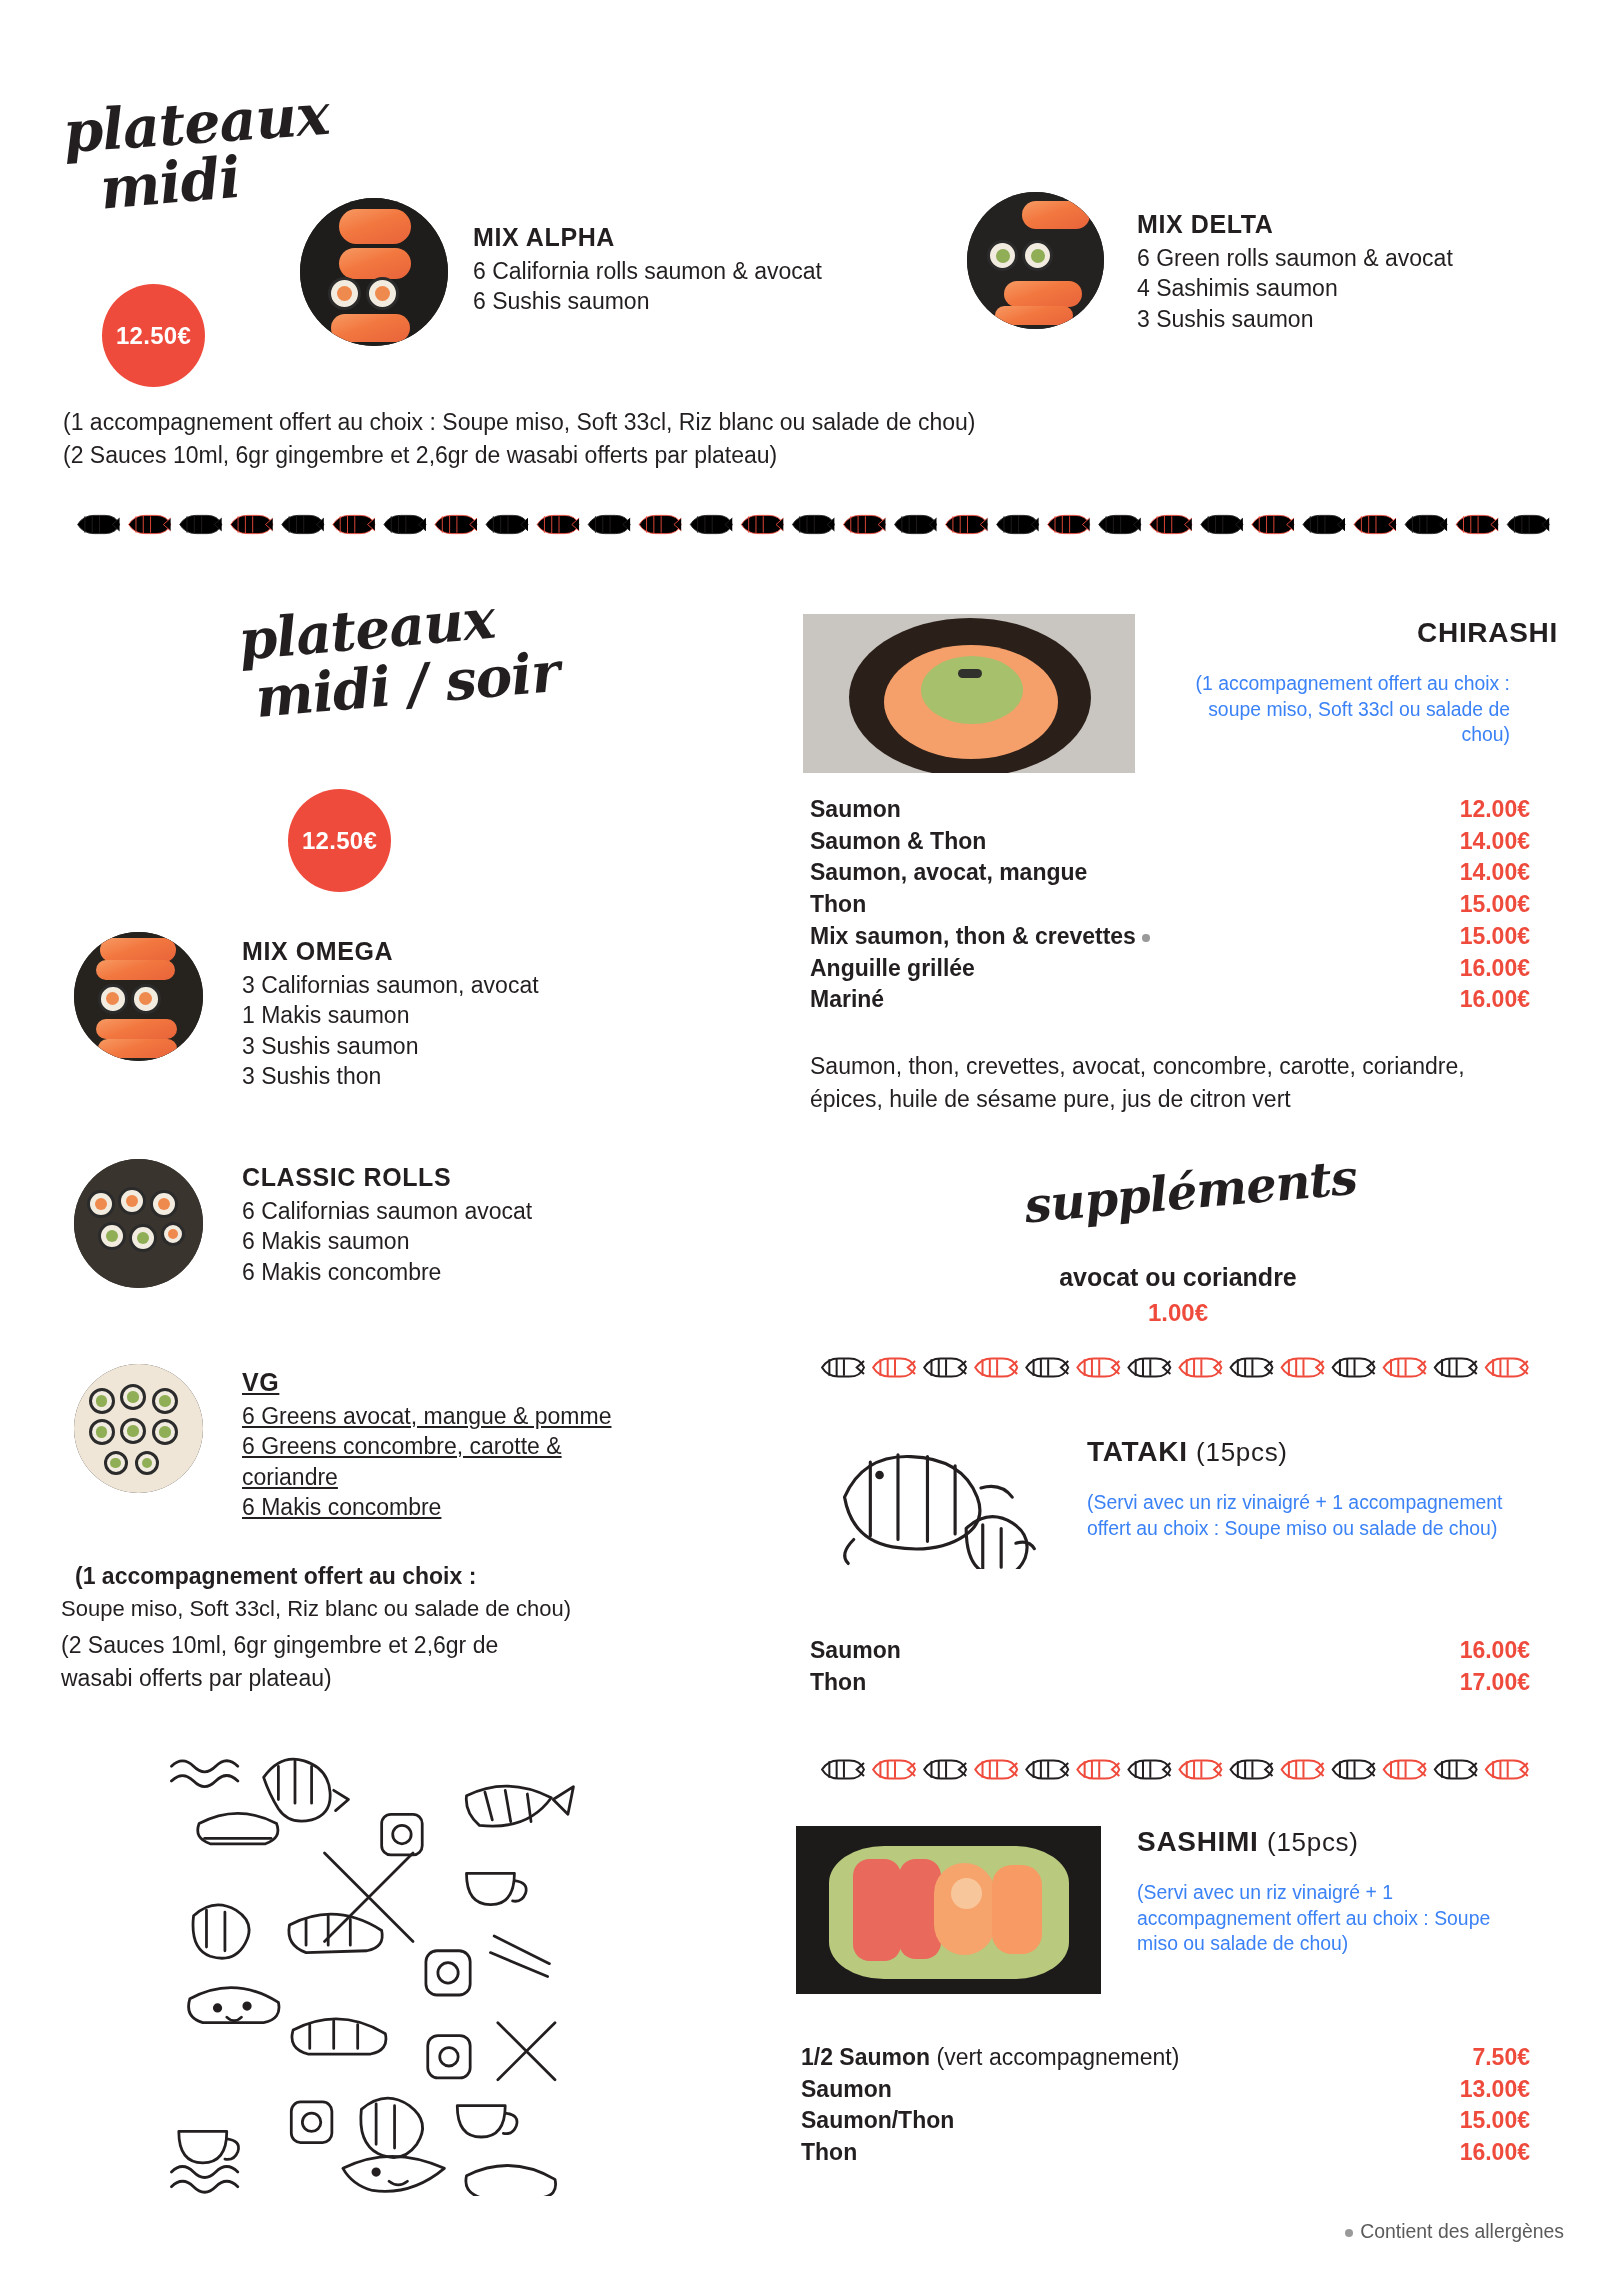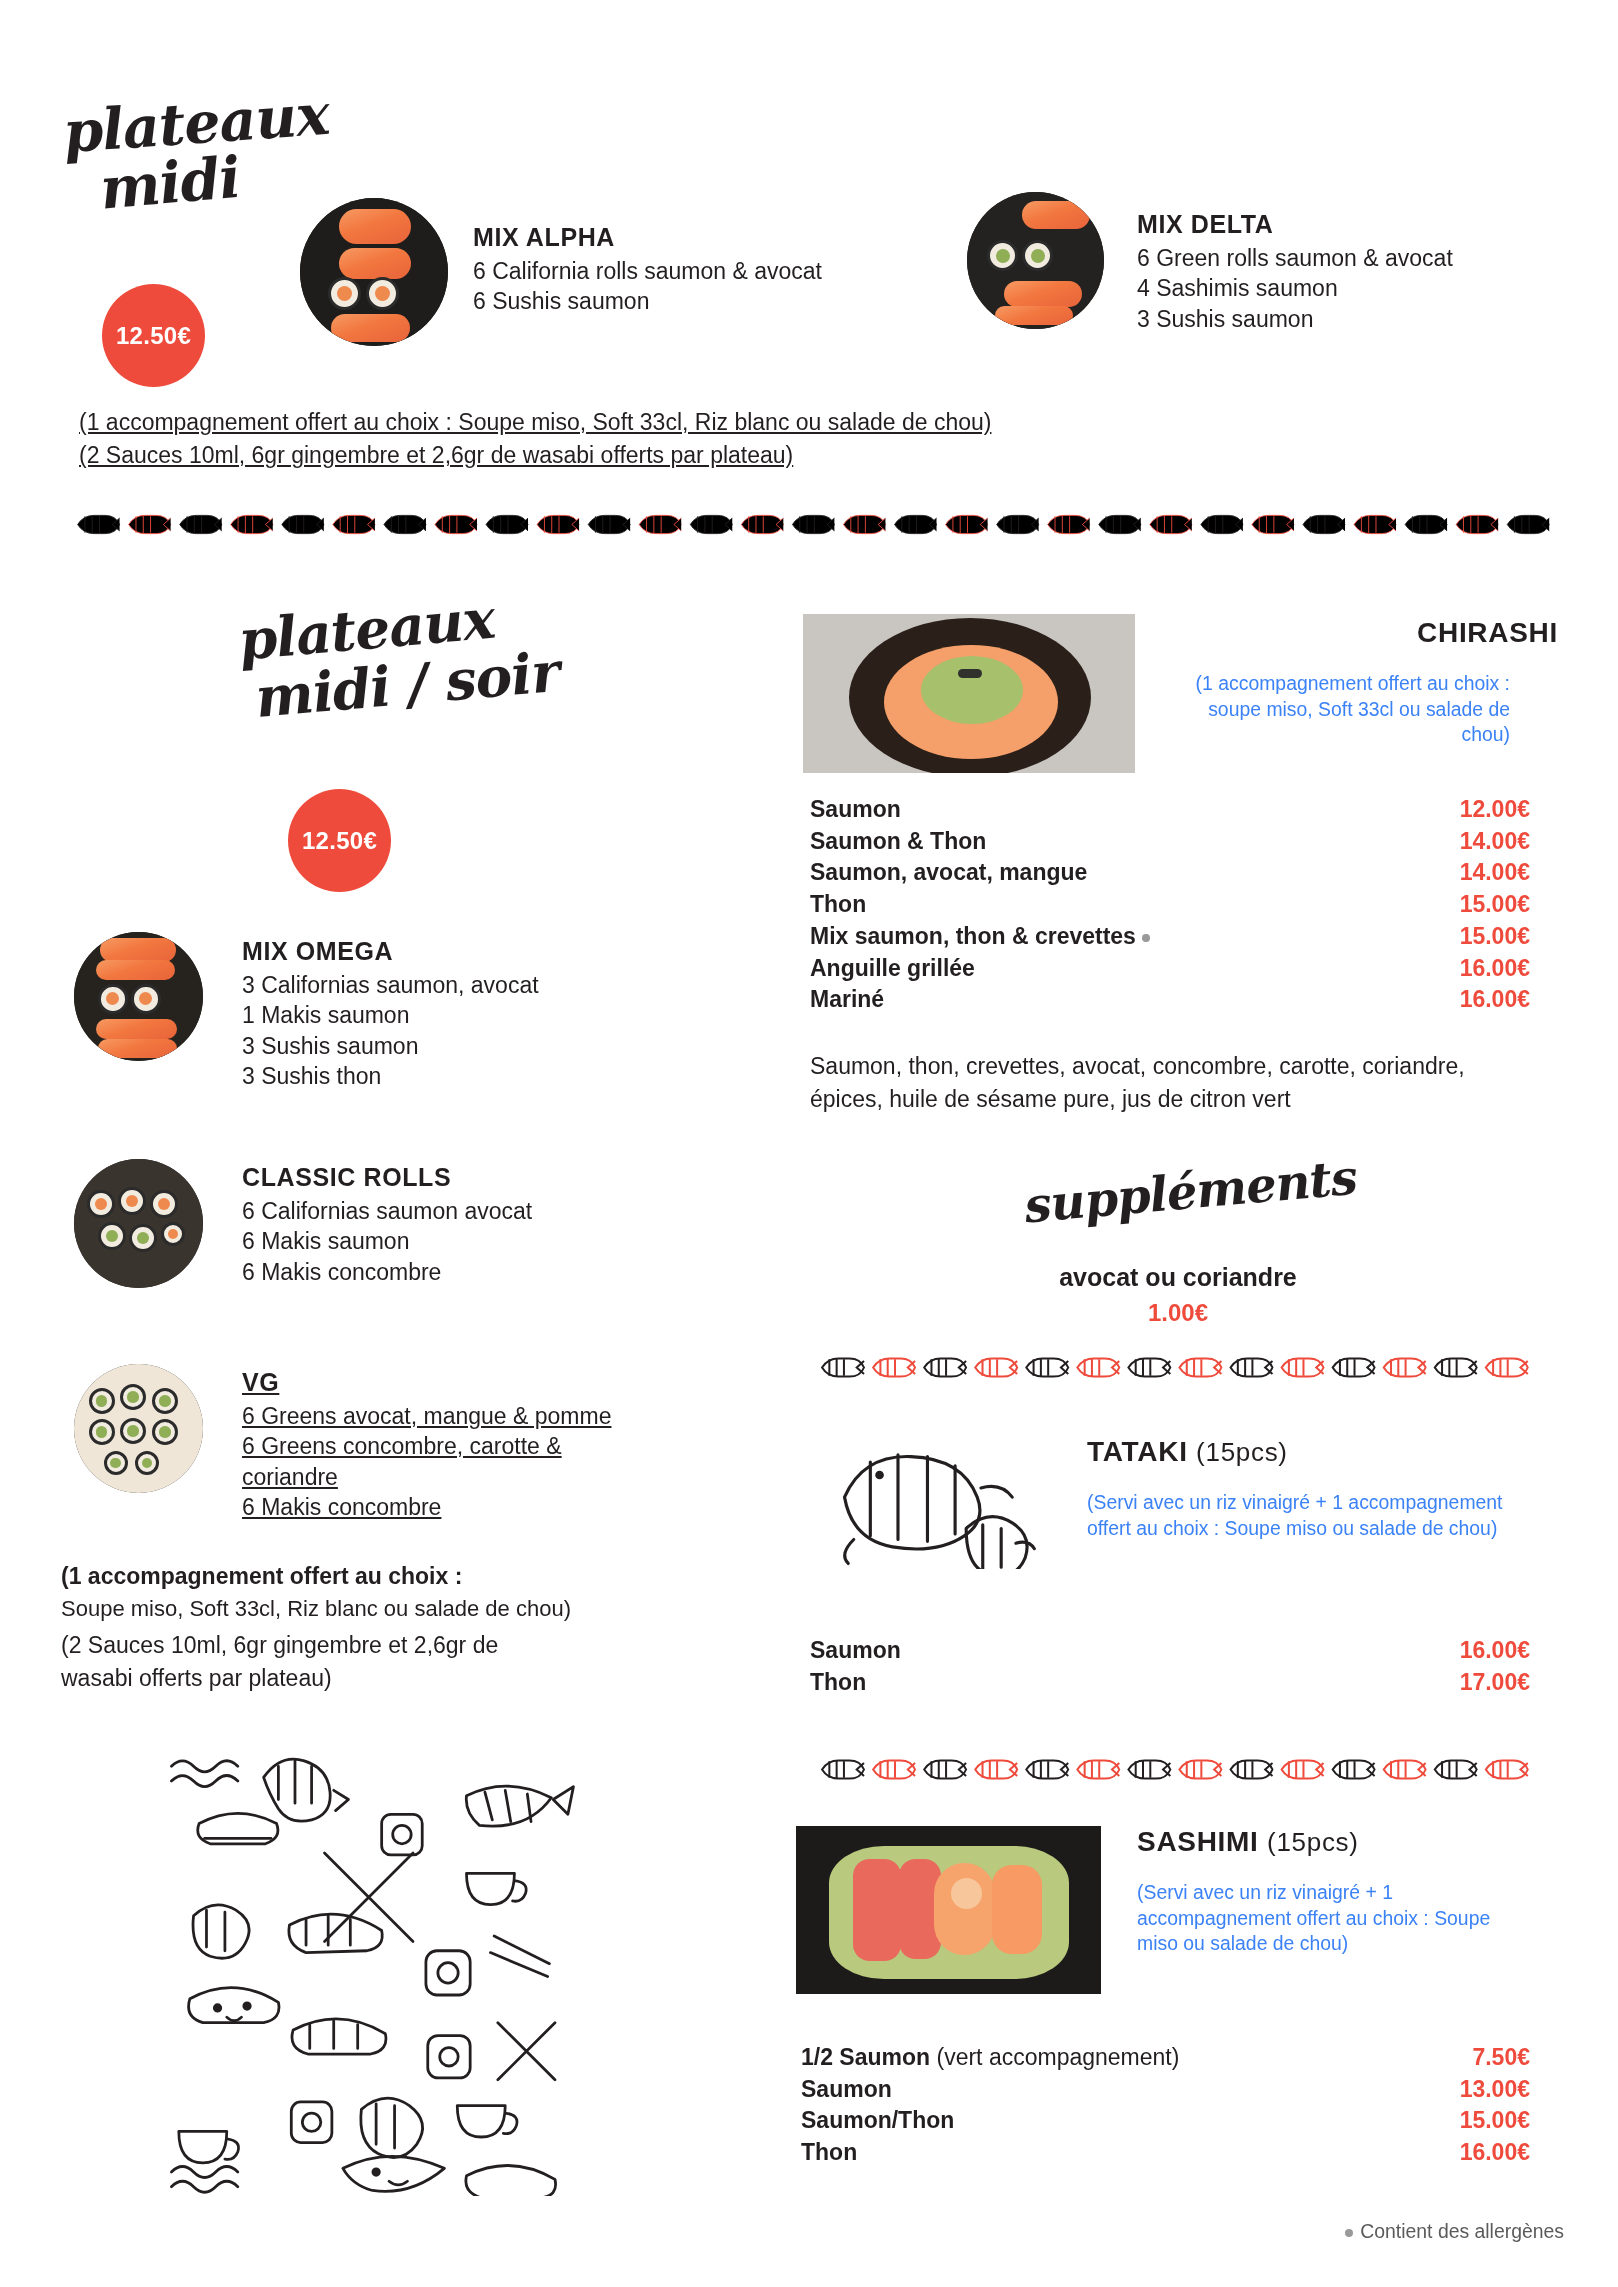--- a/index.html
+++ b/index.html
@@ -183,21 +183,21 @@
     <div class="salmon-nigiri" style="left:28px; top:114px; width:78px; height:18.5px;"></div>
   </div>
 
   <div class="abs" style="left:1137px; top:210px; width:480px;">
     <div class="item-title">MIX DELTA</div>
     <div class="item-line">6 Green rolls saumon &amp; avocat</div>
     <div class="item-line">4 Sashimis saumon</div>
     <div class="item-line">3 Sushis saumon</div>
   </div>
 
-  <div class="abs" style="left:79px; top:406px; width:1292px;text-decoration:underline;">
+  <div class="abs" style="left:63px; top:406px; width:1292px;">
     <div style="font-size:23px; line-height:1.45;">(1 accompagnement offert au choix : Soupe miso, Soft 33cl, Riz blanc ou salade de chou)</div>
     <div style="font-size:23px; line-height:1.45;">(2 Sauces 10ml, 6gr gingembre et 2,6gr de wasabi offerts par plateau)</div>
   </div>
 
   <div class="abs icon-row" style="left:65px; top:509px; width:1495px;">
     <svg width="1495" height="31" viewBox="0 0 1620 34">
       <g fill="none" stroke-width="2.2" stroke-linecap="round" stroke-linejoin="round">
         <g id="s1">
           <path d="M4 17 q6 -10 18 -10 h12 q12 0 16 10 q-4 10 -16 10 h-12 q-12 0 -18 -10 z"></path>
           <path d="M12 8 v18 M20 7 v20 M28 8 v18"></path>
@@ -295,21 +295,21 @@
   </div>
   <div class="abs" style="left:242px; top:1368px; width:480px;text-decoration:underline;">
     <div class="item-title">VG</div>
     <div class="item-line">6 Greens avocat, mangue &amp; pomme</div>
     <div class="item-line">6 Greens concombre, carotte &amp;</div>
     <div class="item-line">coriandre</div>
     <div class="item-line">6 Makis concombre</div>
   </div>
 
   <div class="abs" style="left:61px; top:1560px; width:646px;">
-    <div style="font-size:23px; font-weight:bold; line-height:1.42;">(1 accompagnement offert au choix :</div>
+    <div style="font-size:23px; font-weight:bold; line-height:1.42;margin-left:14px;">(1 accompagnement offert au choix :</div>
     <div style="font-size:22px; line-height:1.42;">Soupe miso, Soft 33cl, Riz blanc ou salade de chou)</div>
     <div style="font-size:23px; line-height:1.42; margin-top:5.5px;">(2 Sauces 10ml, 6gr gingembre et 2,6gr de</div>
     <div style="font-size:23px; line-height:1.42;">wasabi offerts par plateau)</div>
   </div>
 
   <div class="abs" style="left:162px; top:1735px; width:443px; height:461px;">
     <svg width="443" height="461" viewBox="0 0 480 500" fill="none" stroke="#231f20" stroke-width="3" stroke-linecap="round" stroke-linejoin="round">
 
       <path d="M10 34 q12 -12 24 0 t24 0 t24 0"></path>
       <path d="M10 50 q12 -12 24 0 t24 0 t24 0"></path>

